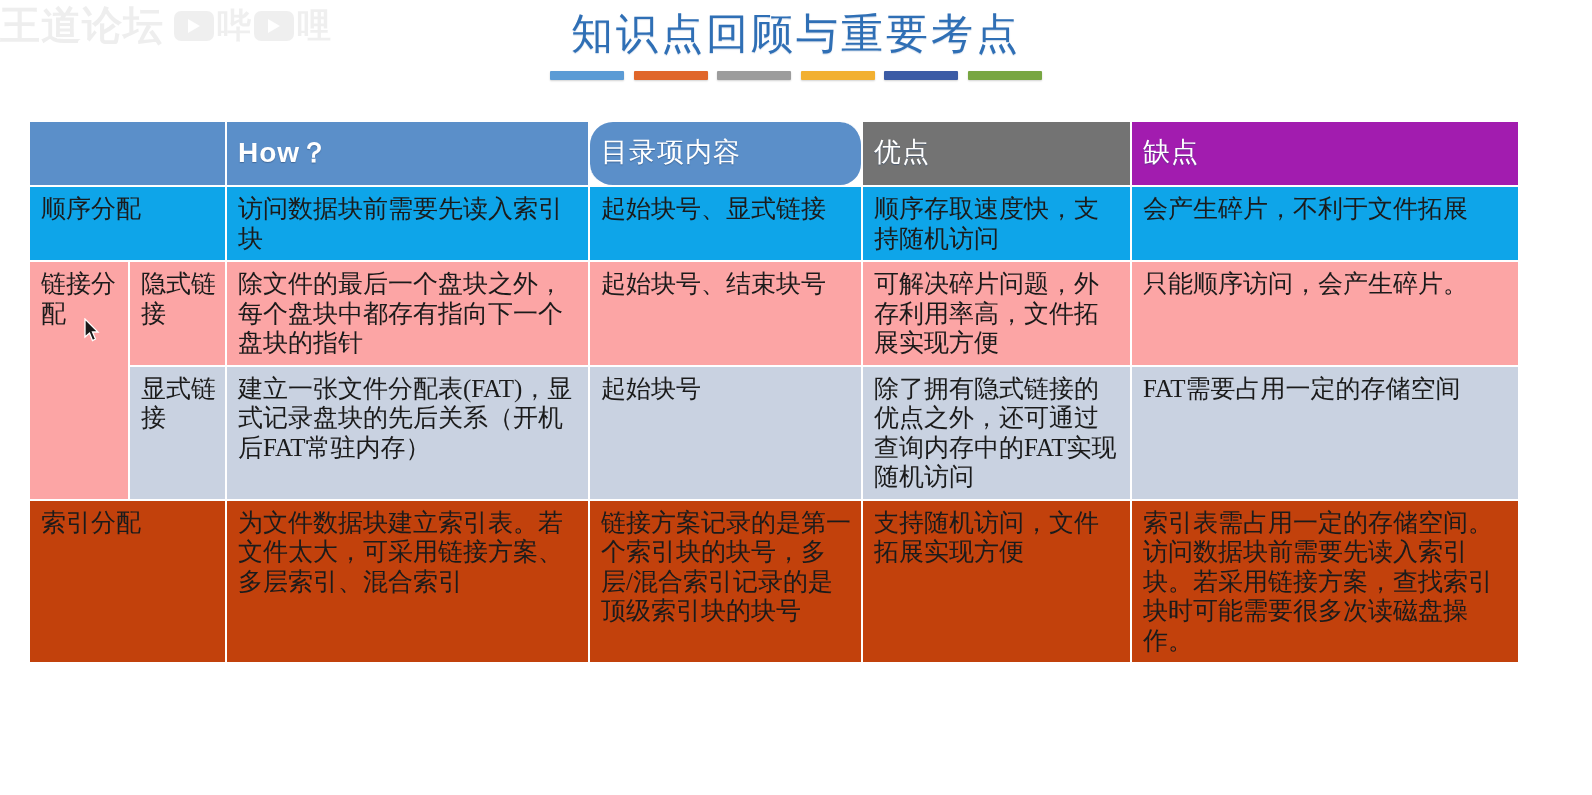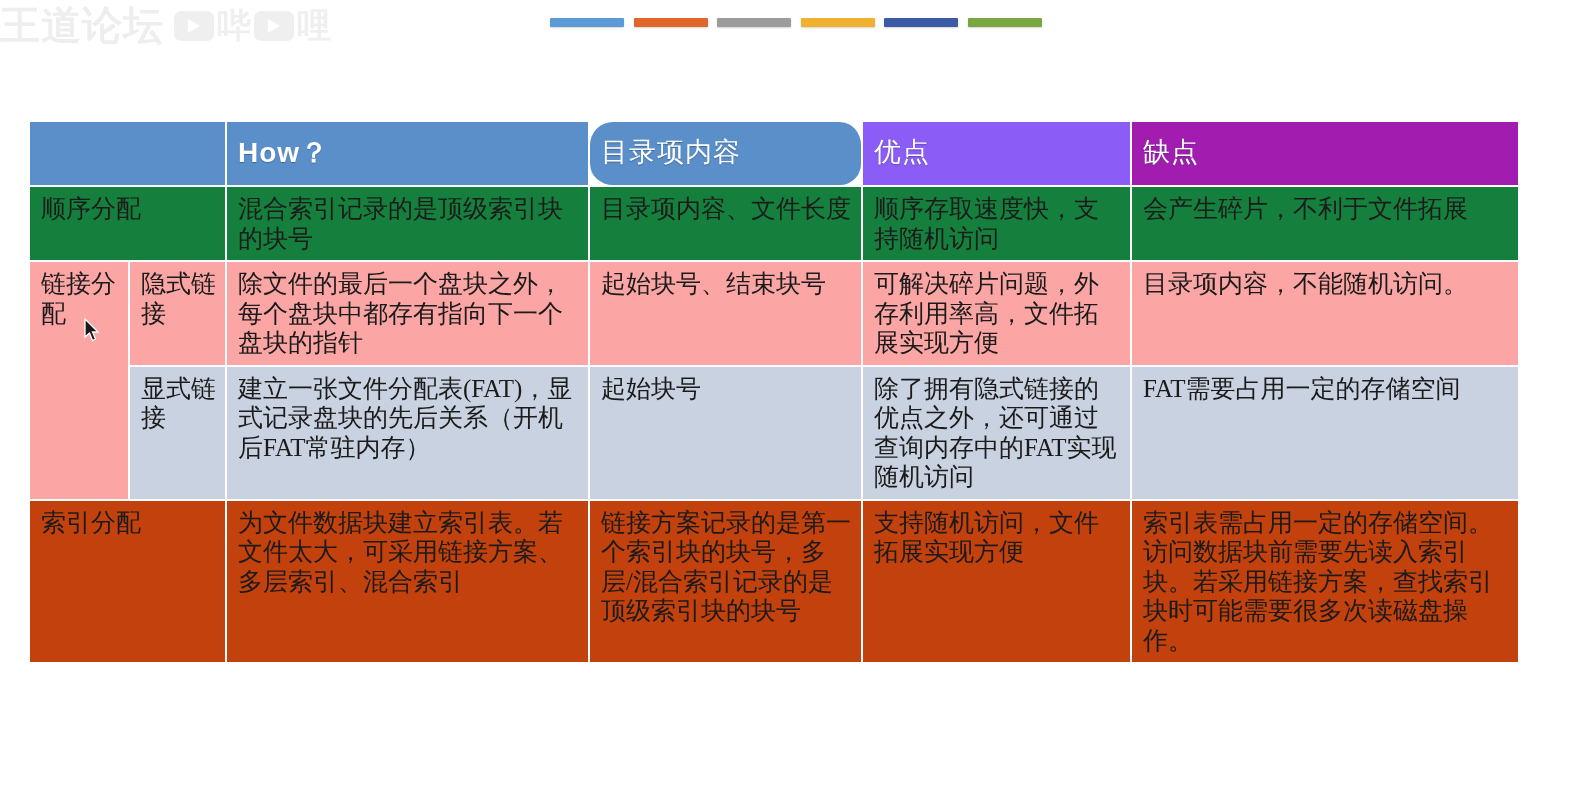--- a/index.html
+++ b/index.html
@@ -125,21 +125,21 @@
     font-size: 27px;
     letter-spacing: 1px;
     text-shadow: 0 1px 1px rgba(40,70,110,0.5);
     vertical-align: middle;
   }
   #matrix thead th.how-col {
     font-family: "Liberation Sans", sans-serif;
     font-weight: bold;
     font-size: 28px;
   }
-  .band-dark  { background: #15803d; }
+  .band-dark  { background: #0ea5e9; }
   .band-light { background: #fca5a5; }
   .band-dark2 { background: #c9d2e1; margin-left: 48px; }
   .band-light2{ background: #c2410c; }
 
   .cat-cell {
     font-size: 26px;
     line-height: 1.22;
     padding-top: 9px;
   }
   .sub-cell {
@@ -165,20 +165,21 @@
   <span class="wm-text">王道论坛</span>
   <span class="wm-logo">
     <span class="wm-play"></span>
     <span class="wm-cn">哔</span>
     <span class="wm-play"></span>
     <span class="wm-cn">哩</span>
   </span>
 </div>
 
 <div id="title-block">
+  <div id="page-title" style="color: rgb(47, 111, 181);">知识点回顾与重要考点</div>
   <div id="title-rule">
     <span class="seg" style="background: rgb(91, 155, 213);"></span>
     <span class="seg" style="background: rgb(224, 102, 42);"></span>
     <span class="seg" style="background: rgb(156, 156, 156);"></span>
     <span class="seg" style="background: rgb(242, 176, 49);"></span>
     <span class="seg" style="background: rgb(59, 91, 165);"></span>
     <span class="seg" style="background: rgb(120, 166, 66);"></span>
   </div>
 </div>
 
@@ -189,41 +190,41 @@
     <col style="width:363px">
     <col style="width:273px">
     <col style="width:269px">
     <col style="width:388px">
   </colgroup>
   <thead>
     <tr>
       <th colspan="2" style="background: rgb(91, 143, 201);"></th>
       <th class="how-col" style="background: rgb(91, 143, 201);">How？</th>
       <th style="background: rgb(91, 143, 201); border-radius: 23px;">目录项内容</th>
-      <th style="background: #8b5cf6;">优点</th>
+      <th style="background: #737373;">优点</th>
       <th style="background: #a21caf;">缺点</th>
     </tr>
   </thead>
   <tbody>
 
     <tr>
       <td class="band-dark cat-cell" colspan="2" rowspan="1">顺序分配</td>
-      <td class="band-dark">混合索引记录的是顶级索引块的块号</td>
-      <td class="band-dark">目录项内容、文件长度</td>
+      <td class="band-dark">访问数据块前需要先读入索引块</td>
+      <td class="band-dark">起始块号、显式链接</td>
       <td class="band-dark">顺序存取速度快，支持随机访问</td>
       <td class="band-dark">会产生碎片，不利于文件拓展</td>
     </tr>
 
     <tr>
       <td class="band-light cat-cell" rowspan="2">链接分配</td>
       <td class="band-light sub-cell">隐式链接</td>
       <td class="band-light">除文件的最后一个盘块之外，每个盘块中都存有指向下一个盘块的指针</td>
       <td class="band-light">起始块号、结束块号</td>
       <td class="band-light">可解决碎片问题，外存利用率高，文件拓展实现方便</td>
-      <td class="band-light">目录项内容，不能随机访问。</td>
+      <td class="band-light">只能顺序访问，会产生碎片。</td>
     </tr>
 
     <tr>
       <td class="band-dark2 sub-cell">显式链接</td>
       <td class="band-dark2">建立一张文件分配表(FAT)，显式记录盘块的先后关系（开机后FAT常驻内存）</td>
       <td class="band-dark2">起始块号</td>
       <td class="band-dark2">除了拥有隐式链接的优点之外，还可通过查询内存中的FAT实现随机访问</td>
       <td class="band-dark2">FAT需要占用一定的存储空间</td>
     </tr>
 

